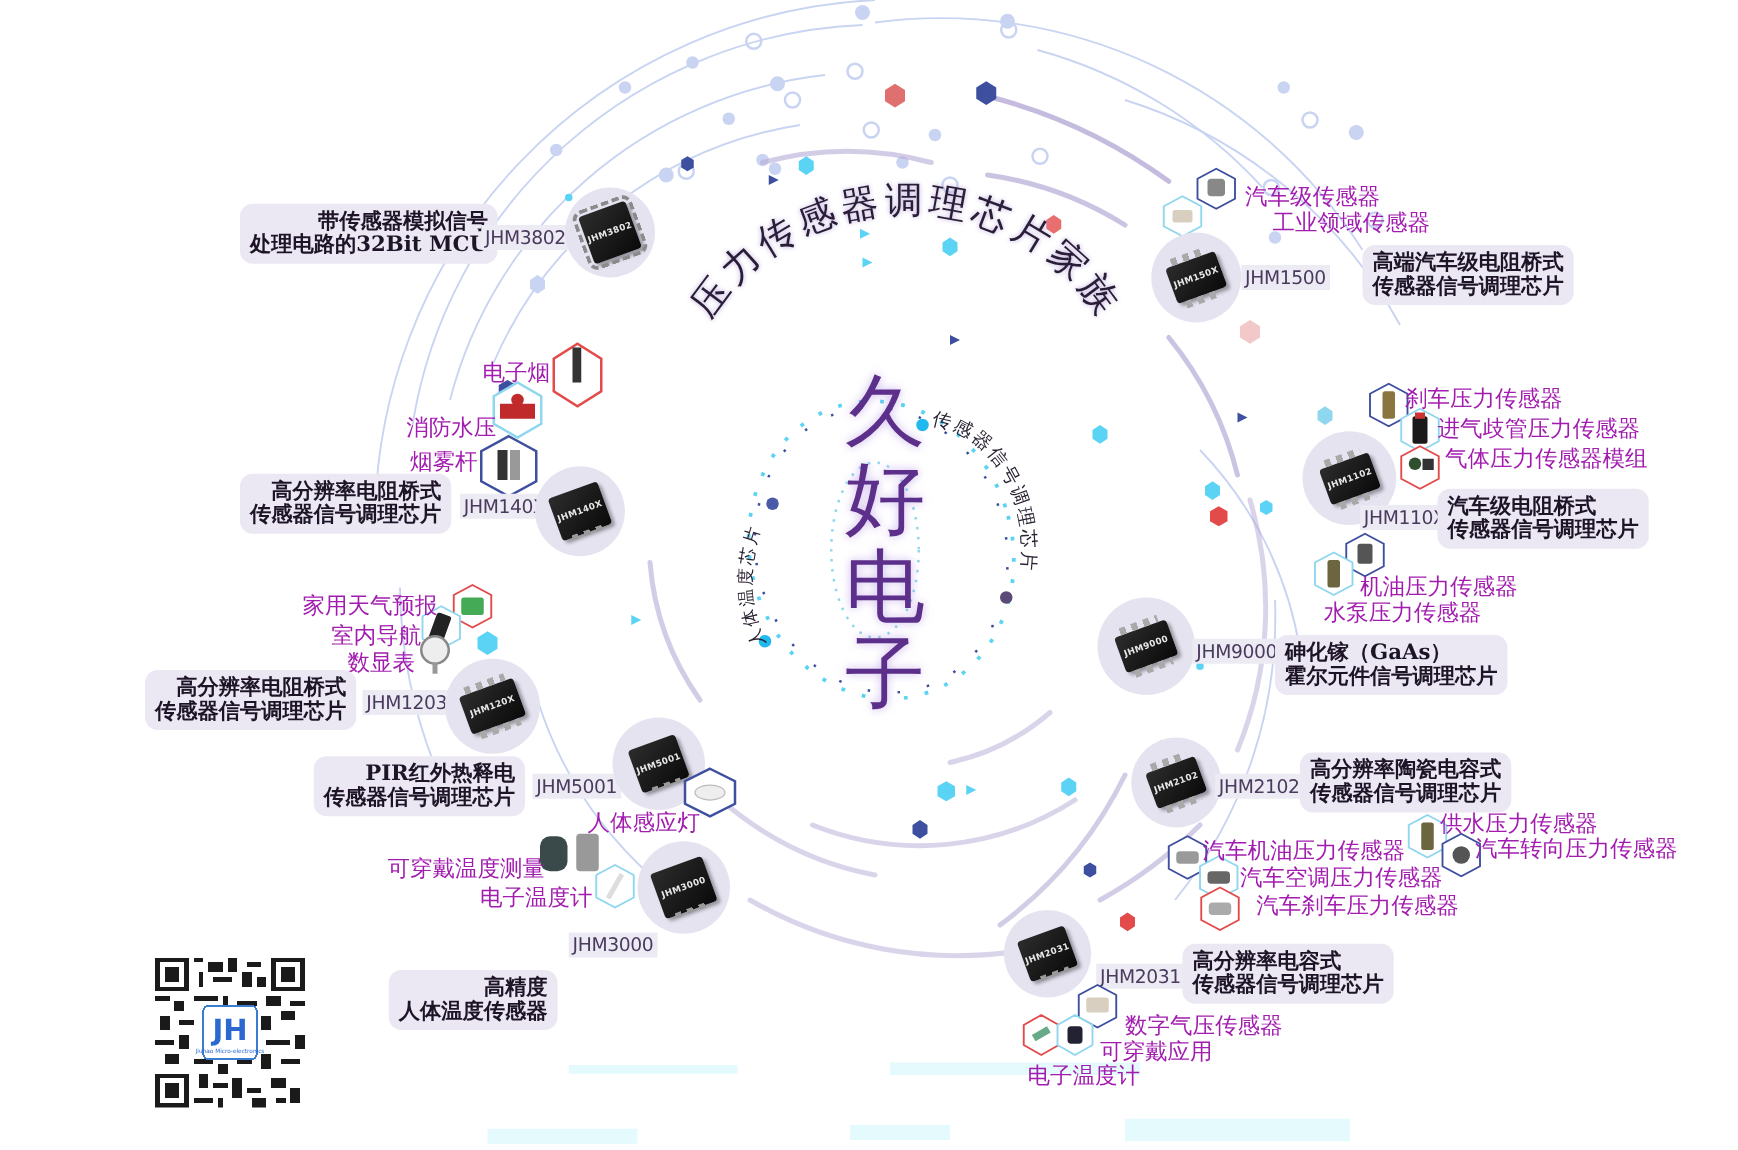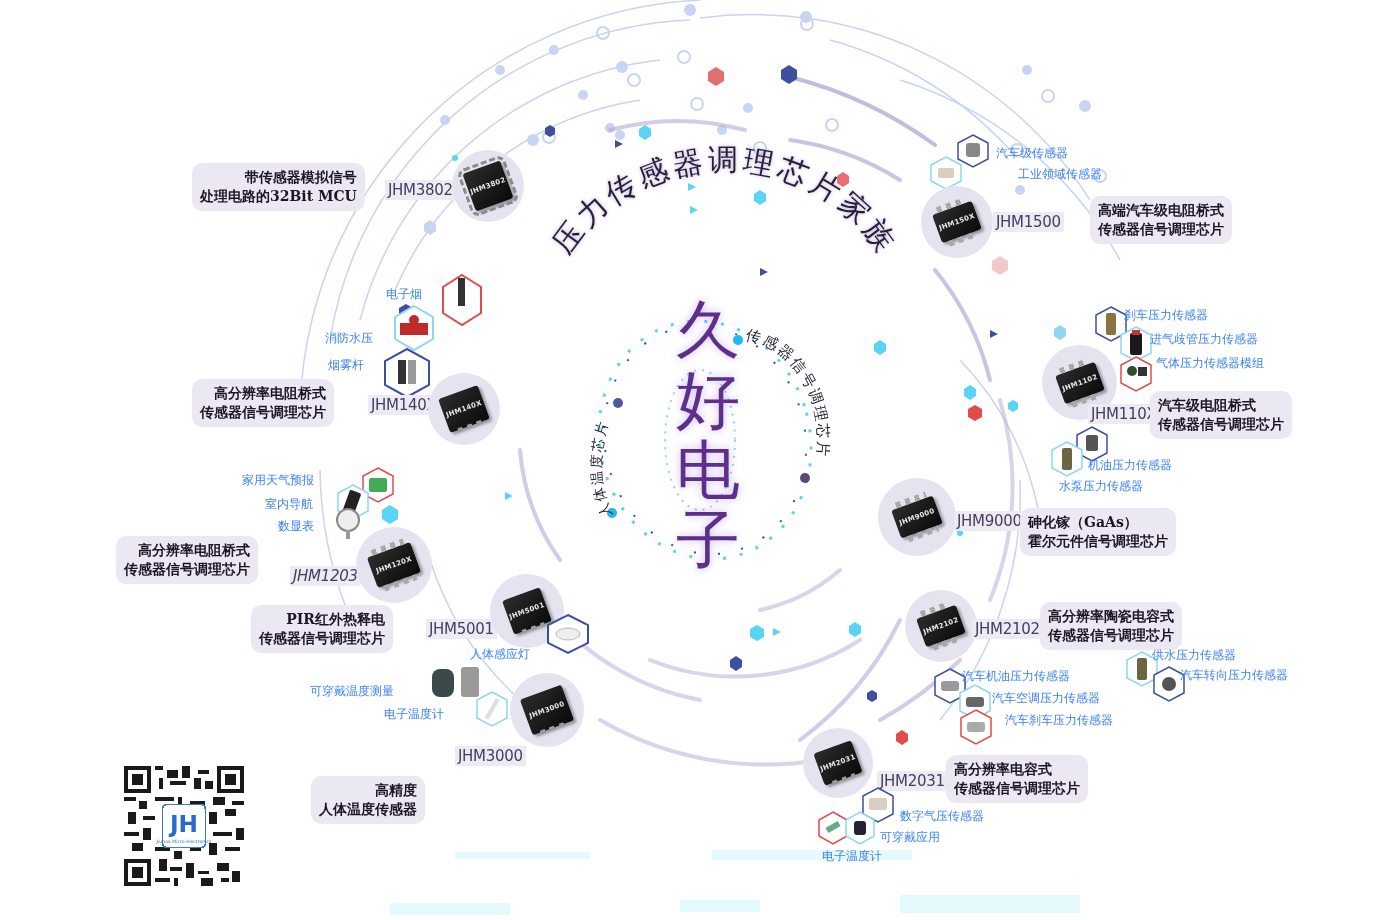--- a/index.html
+++ b/index.html
@@ -7,24 +7,24 @@
   #bg{position:absolute;left:0;top:0;width:1390px;height:920px;}
   .chip-circle{position:absolute;border-radius:50%;background:#e6e3f1;display:flex;align-items:center;justify-content:center;}
   .chip{background:linear-gradient(145deg,#2c2c2c,#0a0a0a);border-radius:3px;position:relative;display:flex;align-items:center;justify-content:center;box-shadow:2px 3px 3px rgba(0,0,0,.35);transform:rotate(-20deg);}
   .chip .mark{color:#e8e8e8;font-family:"DejaVu Sans",sans-serif;font-size:7px;font-weight:bold;letter-spacing:.3px;white-space:nowrap;}
   .chip.qfp{outline:3px dashed #8a8a8a;outline-offset:2px;}
   .chip.soic::before,.chip.soic::after{content:"";position:absolute;left:6px;right:6px;height:6px;background:repeating-linear-gradient(90deg,#a9a9a9 0 5px,transparent 5px 10px);}
   .chip.soic::before{top:-6px;}
   .chip.soic::after{bottom:-6px;}
   .chip.dfn::after{content:"";position:absolute;left:8px;right:8px;bottom:-2px;height:4px;background:repeating-linear-gradient(90deg,#9a9a9a 0 5px,transparent 5px 10px);}
   .part{position:absolute;font-family:"DejaVu Sans",sans-serif;font-size:15px;color:#4a3a5e;background:#ecebf4;padding:1px 3px;letter-spacing:-0.3px;white-space:nowrap;}
-  .desc{position:absolute;background:#ebe8f3;border-radius:10px;font-family:"DejaVu Serif",serif;font-weight:bold;font-size:14px;line-height:19px;color:#1e1428;padding:5px 8px;white-space:nowrap;}
+  .desc{position:absolute;background:#ebe8f3;border-radius:10px;font-family:"DejaVu Serif",serif;font-weight:bold;font-size:17px;line-height:19px;color:#1e1428;padding:5px 8px;white-space:nowrap;}
   .desc.r{text-align:right;}
   .desc div{display:block;}
-  .app{position:absolute;font-size:12px;color:#3b82f6;white-space:nowrap;font-family:"DejaVu Sans",sans-serif;}
+  .app{position:absolute;font-size:18px;color:#a21caf;white-space:nowrap;font-family:"DejaVu Sans",sans-serif;}
   .hex{position:absolute;}
   .logo-char{position:absolute;font-family:"DejaVu Sans",sans-serif;font-size:64px;color:#5b2f8a;text-shadow:0 0 8px rgba(160,120,220,.55);line-height:1;}
   .arc-title{position:absolute;left:0;top:0;width:1390px;height:920px;pointer-events:none;}
   .qr{position:absolute;left:122px;top:766px;width:124px;height:120px;}
 </style>
 </head>
 <body>
 
 <svg id="bg" viewBox="0 0 1390 920" xmlns="http://www.w3.org/2000/svg">
   <g fill="none" stroke="#c9d4f2" stroke-width="1.5">
@@ -348,21 +348,21 @@
     <circle cx="18" cy="17" r="11" fill="#eee" stroke="#888" stroke-width="2"></circle>
     <rect x="16" y="27" width="4" height="9" fill="#999"></rect>
   </svg>
 <div class="app" style="left:242px;top:472px;">家用天气预报</div>
 <div class="app" style="left:265px;top:496px;">室内导航</div>
 <div class="app" style="left:278px;top:518px;">数显表</div>
 <div class="desc r" style="left:116px;top:536px;">
   <div>高分辨率电阻桥式</div>
   <div>传感器信号调理芯片</div>
 </div>
-<div class="part" style="left:290px;top:566px;font-style:italic;">JHM1203</div>
+<div class="part" style="left:290px;top:552px;">JHM1203</div>
 <div class="chip-circle" style="left:356px;top:527px;width:76px;height:76px;">
   <div class="chip soic" style="width:46px;height:32px;">
       <span class="mark">JHM120X</span>
     </div>
 </div>
 
 <div class="desc r" style="left:251px;top:605px;">
   <div>PIR红外热释电</div>
   <div>传感器信号调理芯片</div>
 </div>

